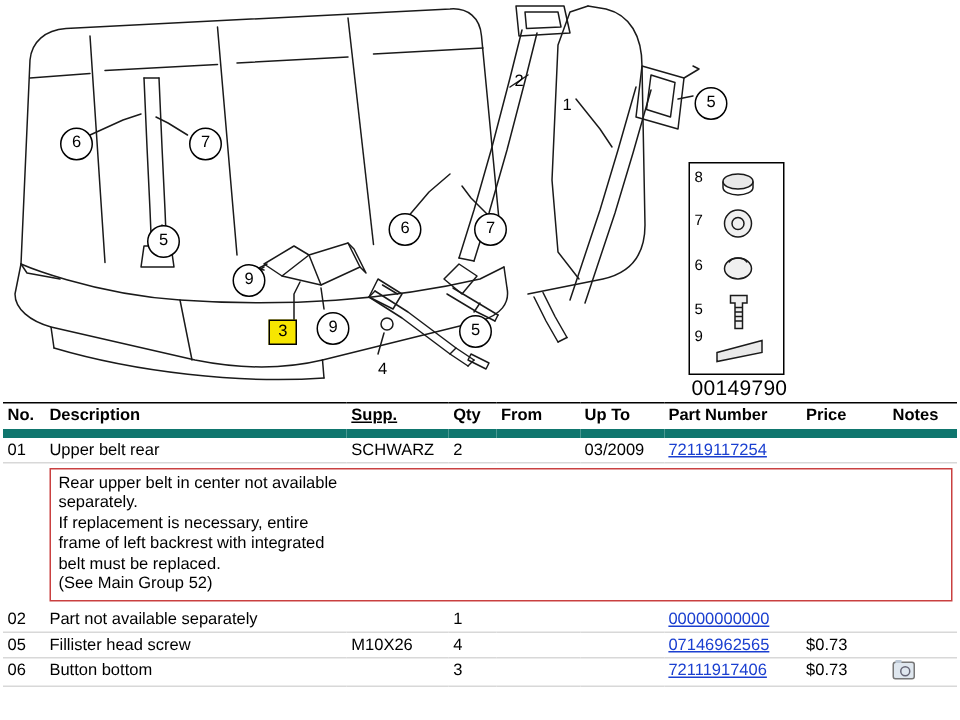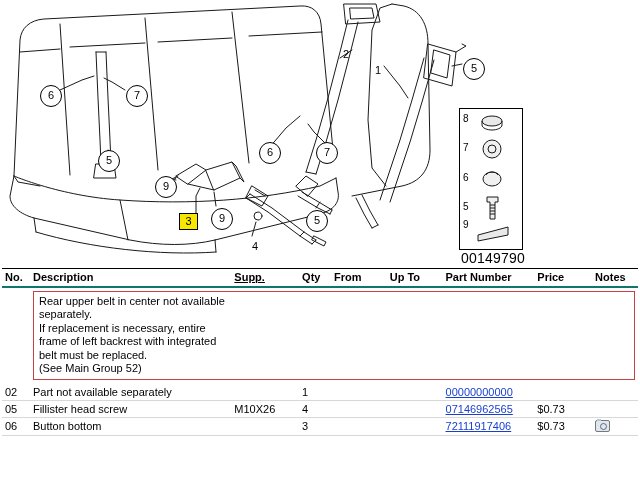--- a/index.html
+++ b/index.html
@@ -98,21 +98,21 @@
     border-collapse: collapse;
     width: 636px;
     margin-left: 2px;
     font-size: 11px;
   }
   table.parts th {
     font-weight: bold;
     font-size: 11px;
     text-align: left;
     padding: 2px 3px 3px 3px;
-    border-bottom: 2px solid #0f766e;
+    border-bottom: 6px solid #0f766e;
     border-top: 1px solid #000;
     white-space: nowrap;
   }
   table.parts td {
     padding: 2px 3px;
     vertical-align: top;
     white-space: nowrap;
   }
   tr.row-sep td {
     border-bottom: 1px solid #d8d8d8;
@@ -328,20 +328,31 @@
           <th class="h-qty">Qty</th>
           <th class="h-from">From</th>
           <th class="h-upto">Up To</th>
           <th class="h-pn">Part Number</th>
           <th class="h-price">Price</th>
           <th class="h-notes">Notes</th>
         </tr>
       </thead>
       <tbody>
 
+        <tr class="row-sep">
+          <td class="c-no">01</td>
+          <td class="c-desc">Upper belt rear</td>
+          <td class="c-supp">SCHWARZ</td>
+          <td class="c-qty">2</td>
+          <td class="c-from"></td>
+          <td class="c-upto">03/2009</td>
+          <td class="c-pn"><a class="pn">72119117254</a></td>
+          <td class="c-price"></td>
+          <td class="c-notes"></td>
+        </tr>
 
         <tr>
           <td class="c-no"></td>
           <td colspan="8">
             <div class="noteblock">
               <div>Rear upper belt in center not available</div>
               <div>separately.</div>
               <div>If replacement is necessary, entire</div>
               <div>frame of left backrest with integrated</div>
               <div>belt must be replaced.</div>

